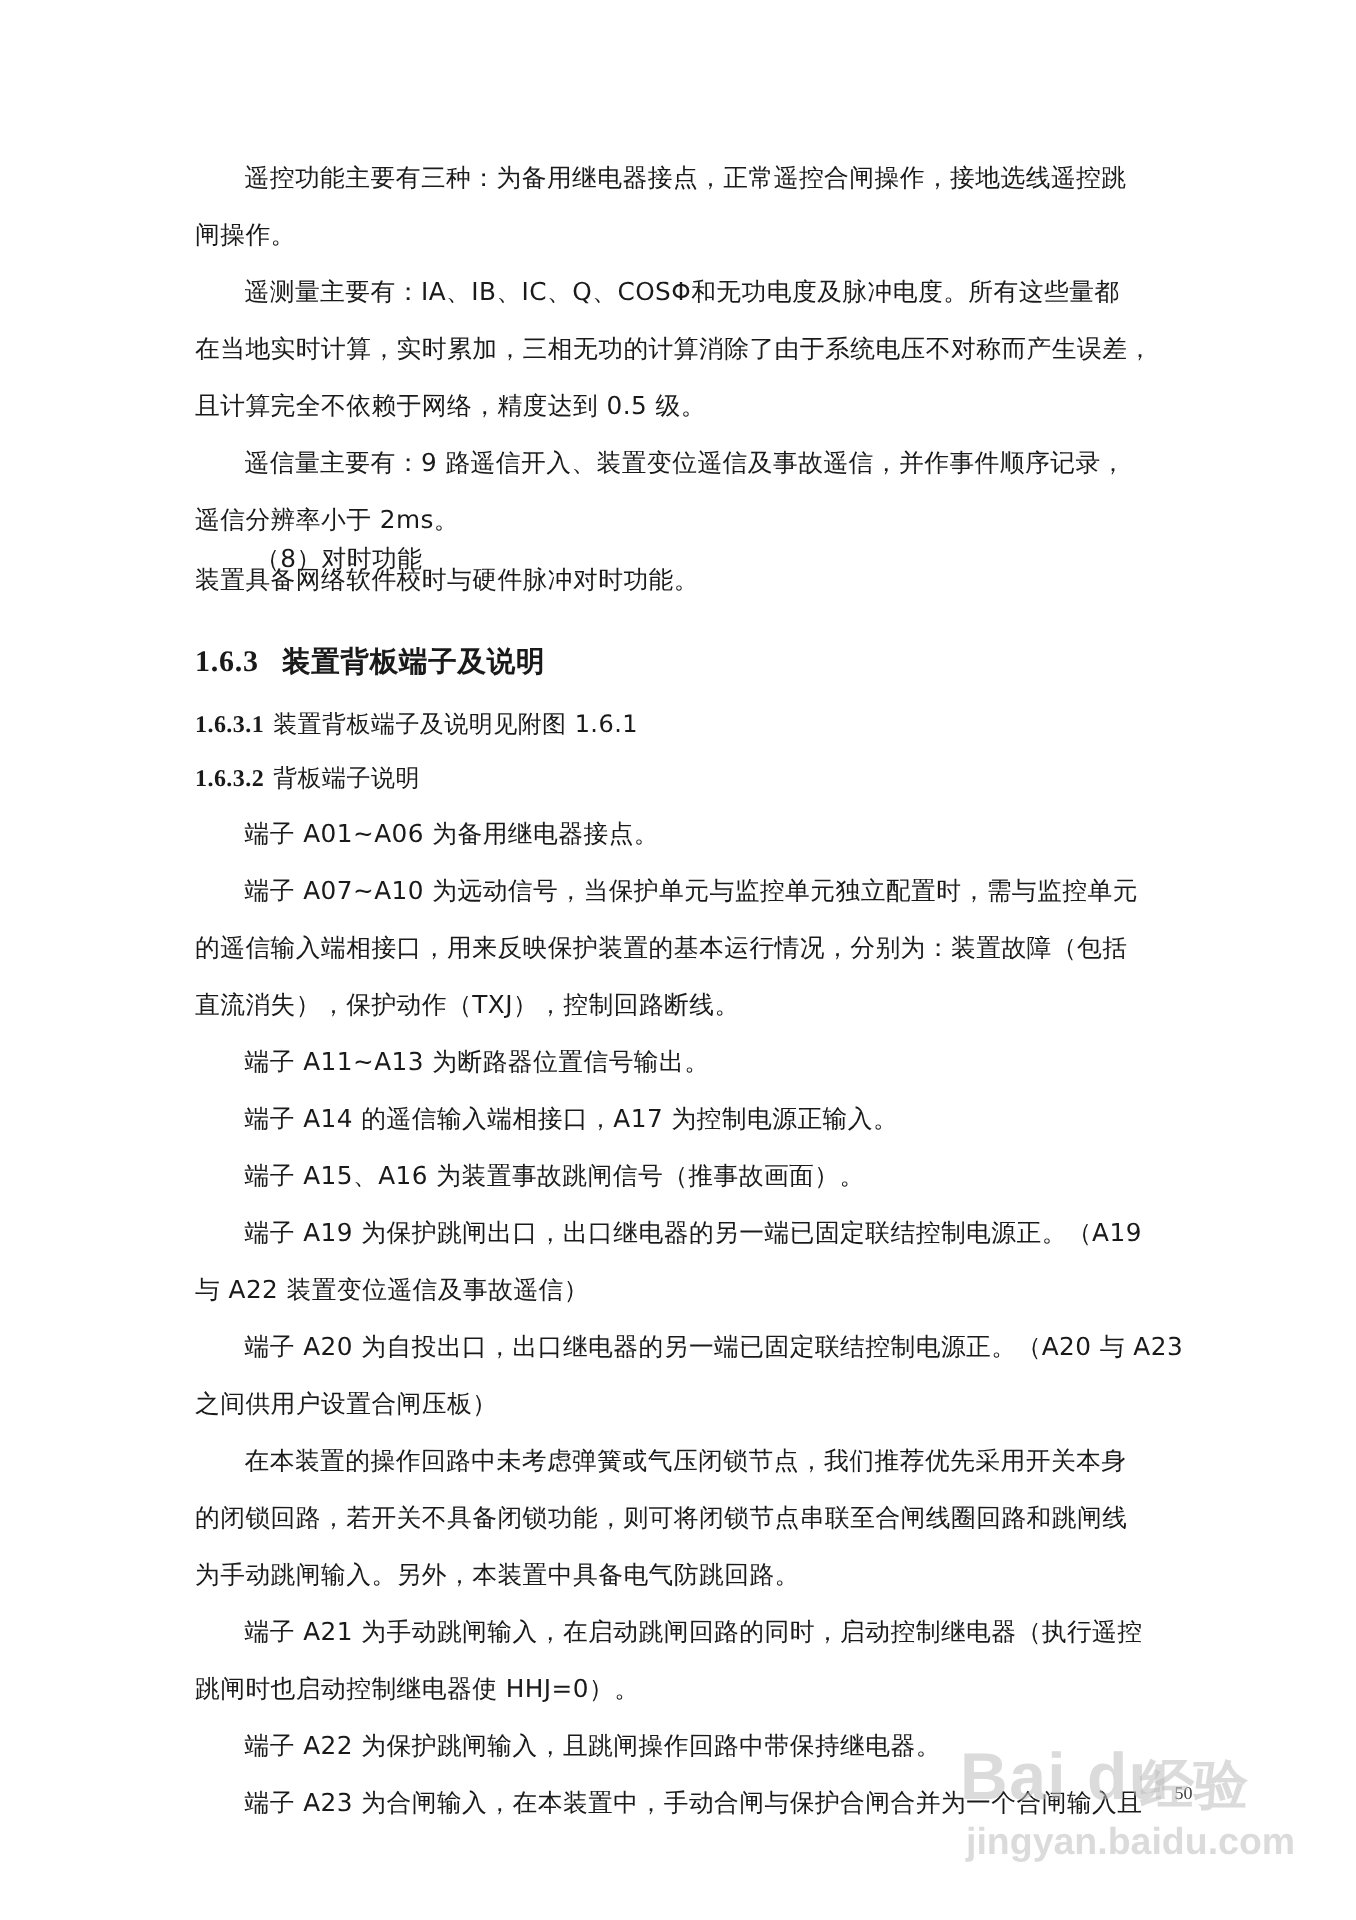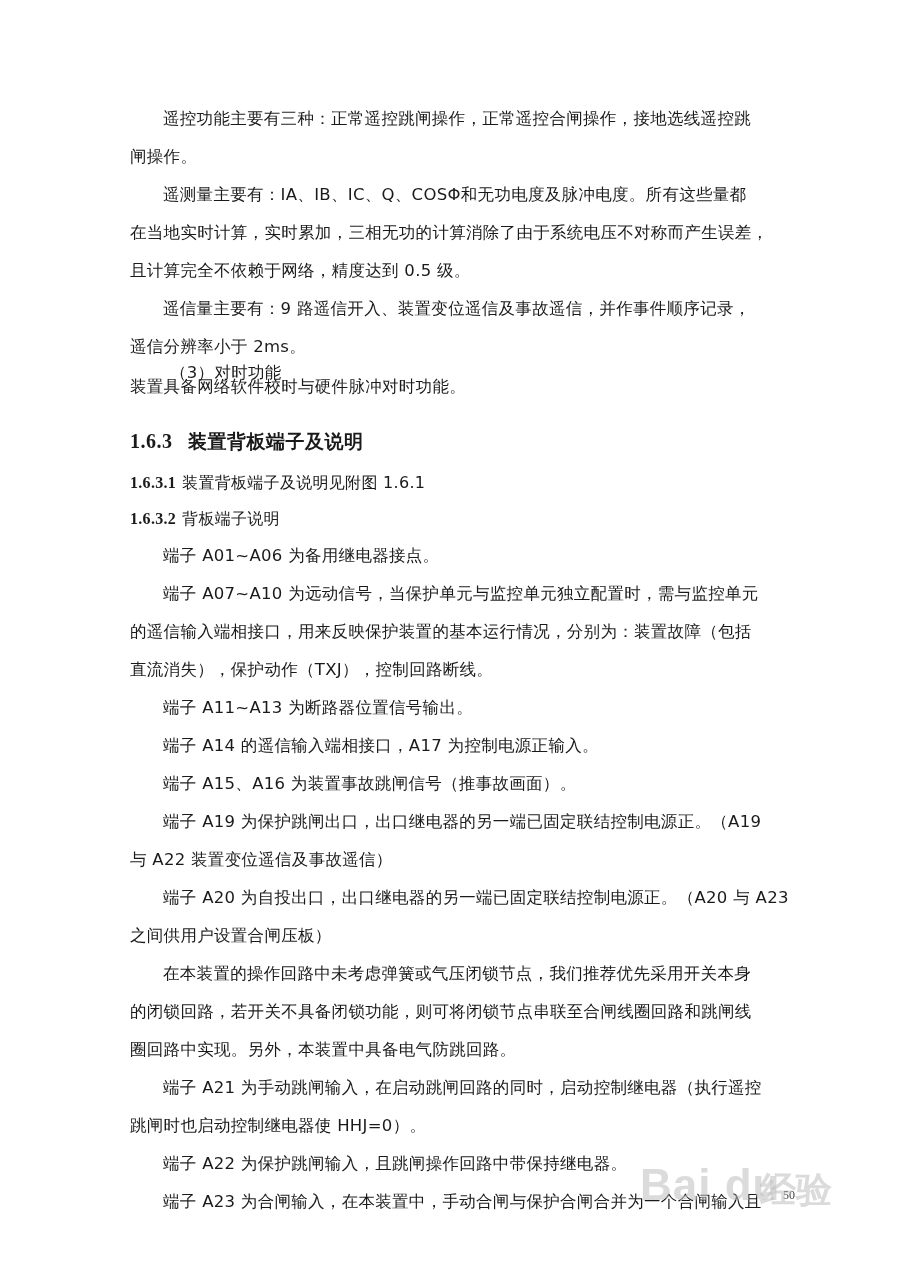--- a/index.html
+++ b/index.html
@@ -17,28 +17,28 @@
   .wm { position: absolute; left: 640px; top: 1160px; width: 240px; height: 90px; color: rgba(190,190,190,0.55); }
   .wm .big { position: absolute; left: 0; top: 0; font-family: "Liberation Sans", sans-serif; font-weight: bold; font-size: 44px; letter-spacing: 1px; }
   .wm .jy { position: absolute; left: 120px; top: 6px; font-family: "DejaVu Sans", sans-serif; font-weight: bold; font-size: 36px; }
   .wm .url { position: absolute; left: 4px; top: 54px; font-family: "Liberation Sans", sans-serif; font-weight: bold; font-size: 25px; }
 </style>
 </head>
 <body>
 
 <div class="page">
   <div id="para1">
-      <div class="line indent" style="top: 108px;">遥控功能主要有三种：正常遥控跳闸操作，正常遥控合闸操作，接地选线遥控跳</div>
+      <div class="line indent" style="top: 108px;">遥控功能主要有三种：为备用继电器接点，正常遥控合闸操作，接地选线遥控跳</div>
       <div class="line " style="top: 146px;">闸操作。</div>
       <div class="line indent" style="top: 184px;">遥测量主要有：IA、IB、IC、Q、COSΦ和无功电度及脉冲电度。所有这些量都</div>
       <div class="line " style="top: 222px;">在当地实时计算，实时累加，三相无功的计算消除了由于系统电压不对称而产生误差，</div>
       <div class="line " style="top: 260px;">且计算完全不依赖于网络，精度达到 0.5 级。</div>
       <div class="line indent" style="top: 298px;">遥信量主要有：9 路遥信开入、装置变位遥信及事故遥信，并作事件顺序记录，</div>
       <div class="line " style="top: 336px;">遥信分辨率小于 2ms。</div>
-      <div class="line indent2" style="top: 362px;">（3）对时功能</div>
+      <div class="line indent2" style="top: 362px;">（8）对时功能</div>
       <div class="line " style="top: 376px;">装置具备网络软件校时与硬件脉冲对时功能。</div>
     </div>
 
   <div class="line h3" style="top:430px;">
     <span>1.6.3</span>
     <span class="zh" style="margin-left:10px;">装置背板端子及说明</span>
   </div>
 
   <div class="line h4" style="top:472px;">
     <span class="num">1.6.3.1</span><span>装置背板端子及说明见附图 1.6.1</span>
@@ -55,26 +55,27 @@
       <div class="line " style="top: 659px;">直流消失），保护动作（TXJ），控制回路断线。</div>
       <div class="line indent" style="top: 697px;">端子 A11~A13 为断路器位置信号输出。</div>
       <div class="line indent" style="top: 735px;">端子 A14 的遥信输入端相接口，A17 为控制电源正输入。</div>
       <div class="line indent" style="top: 773px;">端子 A15、A16 为装置事故跳闸信号（推事故画面）。</div>
       <div class="line indent" style="top: 811px;">端子 A19 为保护跳闸出口，出口继电器的另一端已固定联结控制电源正。（A19</div>
       <div class="line " style="top: 849px;">与 A22 装置变位遥信及事故遥信）</div>
       <div class="line indent" style="top: 887px;">端子 A20 为自投出口，出口继电器的另一端已固定联结控制电源正。（A20 与 A23</div>
       <div class="line " style="top: 925px;">之间供用户设置合闸压板）</div>
       <div class="line indent" style="top: 963px;">在本装置的操作回路中未考虑弹簧或气压闭锁节点，我们推荐优先采用开关本身</div>
       <div class="line " style="top: 1001px;">的闭锁回路，若开关不具备闭锁功能，则可将闭锁节点串联至合闸线圈回路和跳闸线</div>
-      <div class="line " style="top: 1039px;">圈回路中实现。另外，本装置中具备电气防跳回路。</div>
+      <div class="line " style="top: 1039px;">为手动跳闸输入。另外，本装置中具备电气防跳回路。</div>
       <div class="line indent" style="top: 1077px;">端子 A21 为手动跳闸输入，在启动跳闸回路的同时，启动控制继电器（执行遥控</div>
       <div class="line " style="top: 1115px;">跳闸时也启动控制继电器使 HHJ=0）。</div>
       <div class="line indent" style="top: 1153px;">端子 A22 为保护跳闸输入，且跳闸操作回路中带保持继电器。</div>
       <div class="line indent" style="top: 1191px;">端子 A23 为合闸输入，在本装置中，手动合闸与保护合闸合并为一个合闸输入且</div>
     </div>
 </div>
 
 <div class="pagenum">50</div>
 
 <div class="wm">
   <span class="big">Bai du</span>
   <span class="jy">经验</span>
+  <span class="url">jingyan.baidu.com</span>
 </div>
 
 </body></html>

